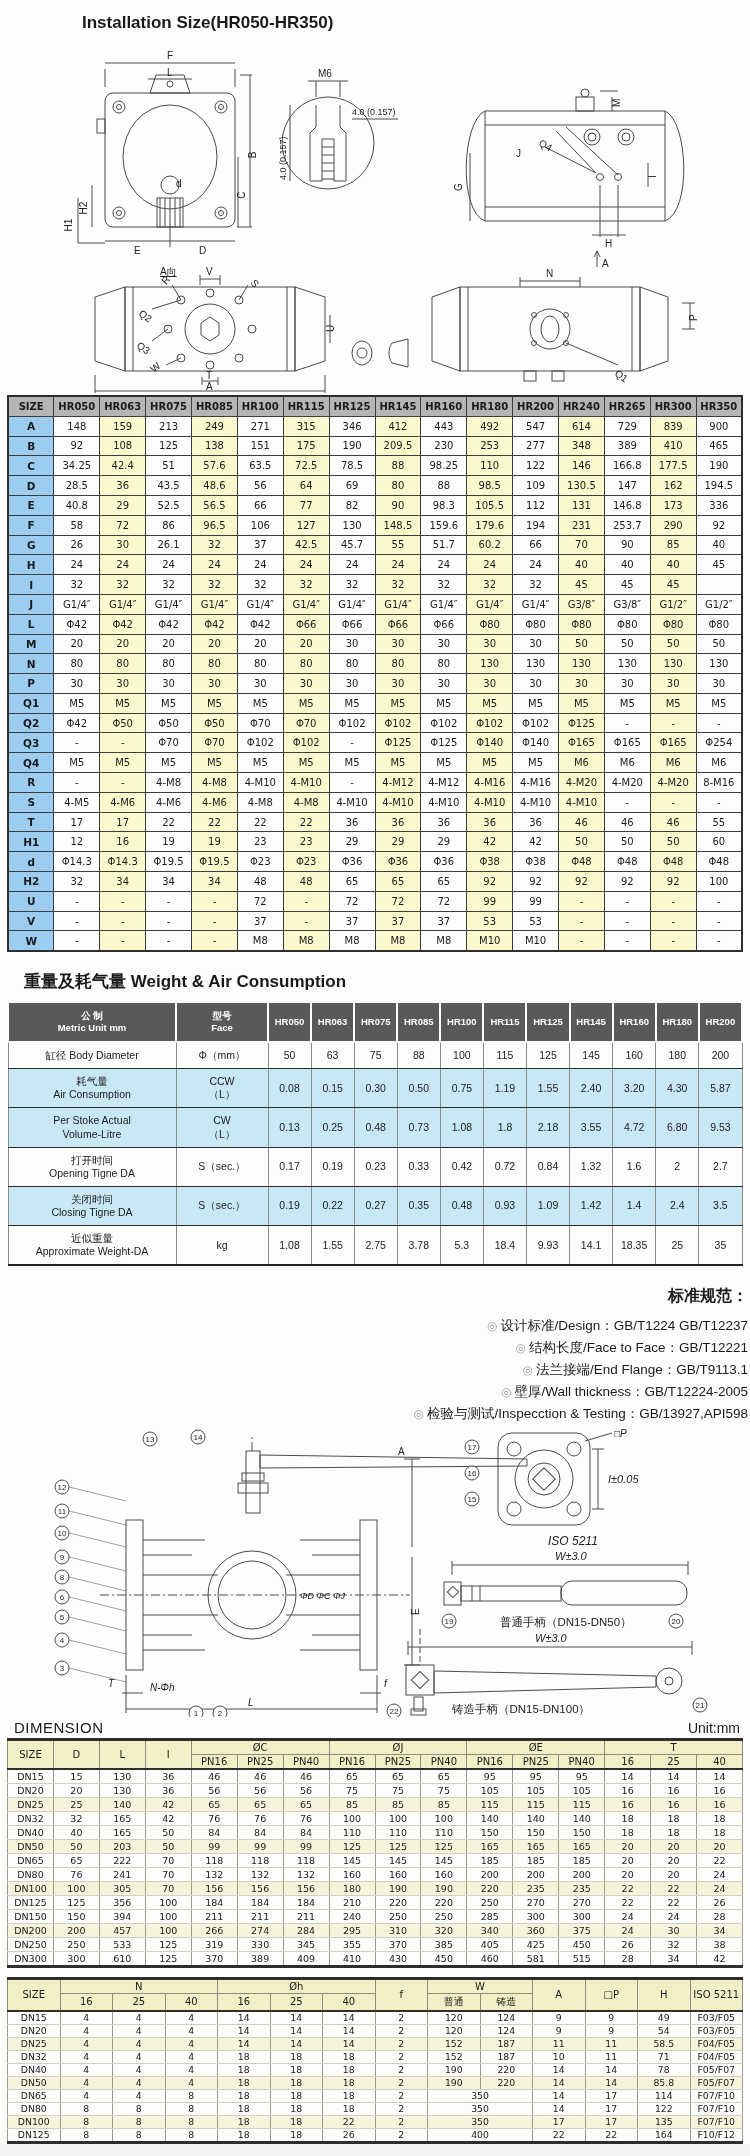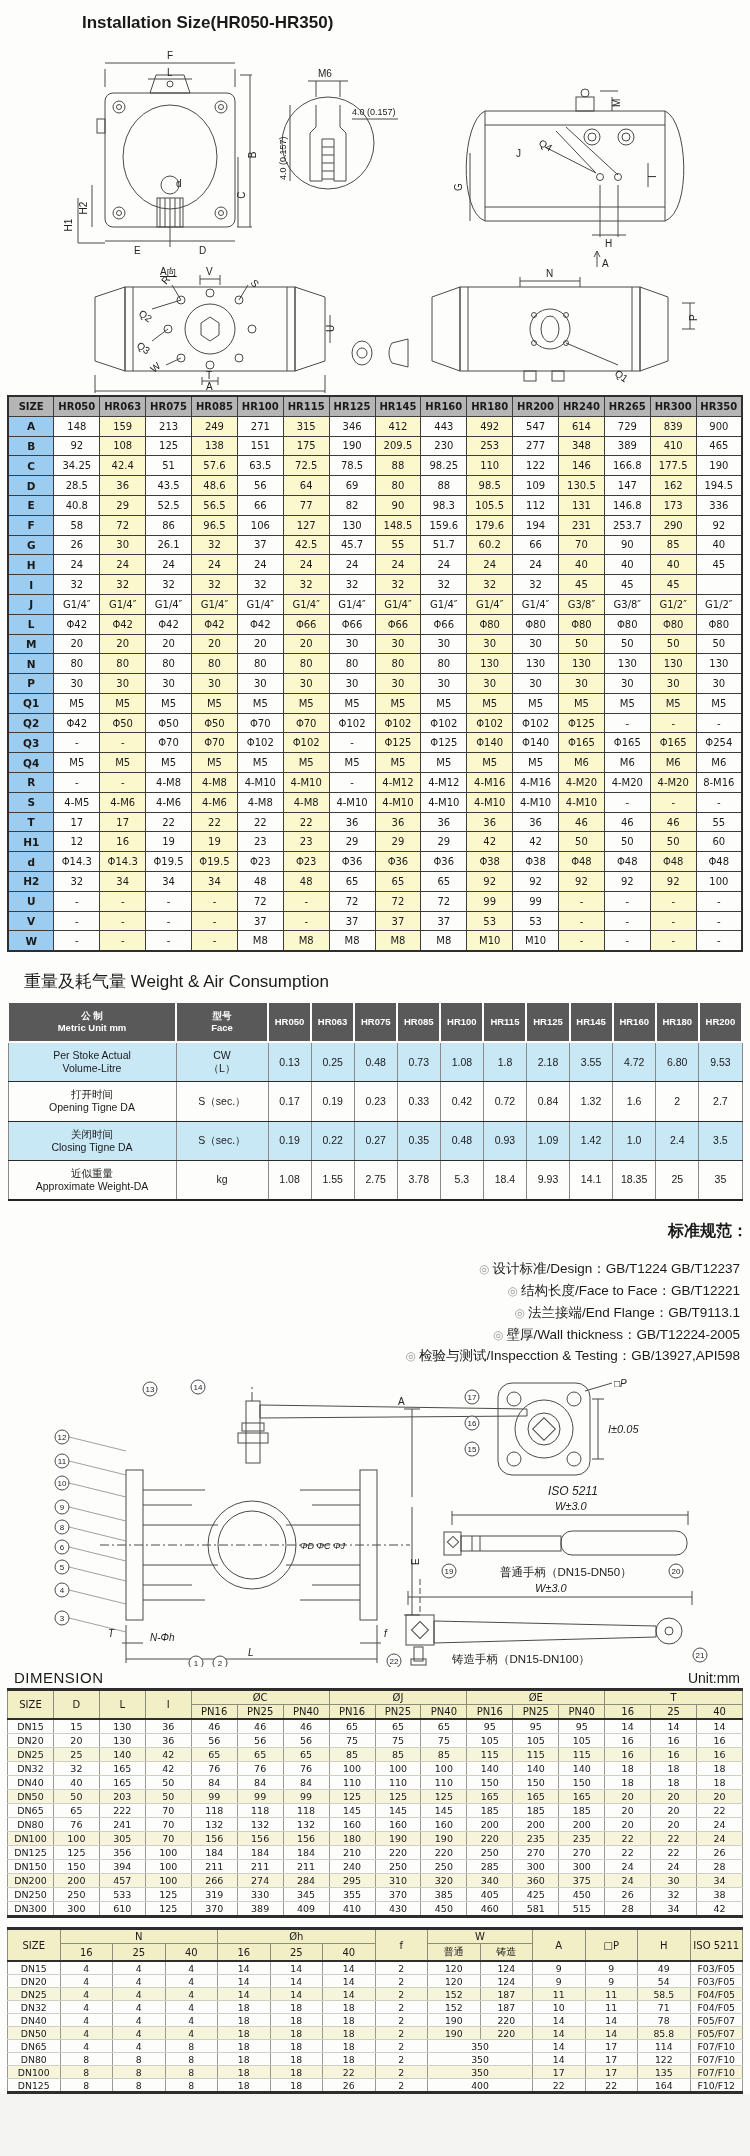--- a/index.html
+++ b/index.html
@@ -9,29 +9,29 @@
   svg text{font-family:"Liberation Sans",sans-serif;fill:#222;}
   .tblwrap{padding:0 7px;}
   
   table.t1{border-collapse:collapse;width:100%;table-layout:fixed;font-size:10px;font-family:"DejaVu Sans",sans-serif;}
   table.t1 th,table.t1 td{border:1px solid #3c3c3c;text-align:center;padding:2px 0;height:14.8px;overflow:hidden;white-space:nowrap;}
   table.t1 thead th{background:#b5b5b5;font-weight:bold;font-size:10px;}
   table.t1 td.lbl{background:#9cccf0;font-weight:bold;font-size:10.5px;}
   table.t1 td.y{background:#fbf8cd;}
   table.t1{border:2px solid #2e2e2e;}
   
-  .sec-title{padding:18px 0 8px 24px;font-weight:normal;font-size:17px;}
+  .sec-title{padding:18px 0 8px 24px;font-weight:bold;font-size:17px;}
   table.t2{border-collapse:collapse;width:100%;table-layout:fixed;font-size:10px;border-top:2px solid #222;border-bottom:2px solid #222;}
   table.t2 th{background:#595959;color:#fff;border:2px solid #fdfdfc;padding:7px 1px;font-weight:bold;font-size:9.5px;white-space:pre-line;line-height:1.25;}
   table.t2 td{border-top:1.5px solid #2a2a2a;border-bottom:1.5px solid #2a2a2a;border-left:1px solid #8a8a8a;border-right:1px solid #8a8a8a;text-align:center;padding:6px 1px;white-space:pre-line;line-height:1.25;font-size:10.5px;}
   table.t2 tr.blue td{background:#c9e8f6;}
   
   .std{padding:20px 2px 0 30px;text-align:right;}
   .std .std-title{font-weight:bold;font-size:16px;padding-bottom:8px;}
-  .std ul{list-style:none;margin:8px;padding:0;font-size:13.5px;line-height:1.62;}
+  .std ul{list-style:none;margin:0;padding:0;font-size:13.5px;line-height:1.62;}
   .std li:before{content:"◎";color:#9a9a9a;margin-right:3px;font-size:12px;}
   
   .dimbar{display:flex;justify-content:space-between;align-items:flex-end;padding:2px 10px 2px 14px;font-size:15px;}
   .dimbar .dtitle{letter-spacing:.5px;}
   .dimbar .dunit{font-size:14px;}
   
   table.t3{border-collapse:collapse;width:100%;table-layout:fixed;font-size:9.5px;border-top:3px solid #2e2e2e;border-bottom:3px solid #2e2e2e;font-family:"DejaVu Sans",sans-serif;}
   table.t3 th{background:#f2eec5;border:1px solid #8d8d7d;padding:1px 0;font-weight:normal;font-size:10px;}
   table.t3 thead{border-bottom:2px solid #2e2e2e;}
   table.t3 td{border-left:1px solid #9a9a92;border-right:1px solid #9a9a92;border-top:1px solid #cfcfc6;border-bottom:1px solid #cfcfc6;text-align:center;padding:1px 0;white-space:nowrap;overflow:hidden;}
@@ -708,20 +708,52 @@
             <th>HR100</th>
             <th>HR115</th>
             <th>HR125</th>
             <th>HR145</th>
             <th>HR160</th>
             <th>HR180</th>
             <th>HR200</th>
           </tr>
         </thead>
     <tbody>
+          <tr>
+            <td>缸径  Body Diameter</td>
+            <td>Φ（mm）</td>
+            <td>50</td>
+            <td>63</td>
+            <td>75</td>
+            <td>88</td>
+            <td>100</td>
+            <td>115</td>
+            <td>125</td>
+            <td>145</td>
+            <td>160</td>
+            <td>180</td>
+            <td>200</td>
+          </tr>
+          <tr class="blue">
+            <td>耗气量
+Air Consumption</td>
+            <td>CCW
+（L）</td>
+            <td>0.08</td>
+            <td>0.15</td>
+            <td>0.30</td>
+            <td>0.50</td>
+            <td>0.75</td>
+            <td>1.19</td>
+            <td>1.55</td>
+            <td>2.40</td>
+            <td>3.20</td>
+            <td>4.30</td>
+            <td>5.87</td>
+          </tr>
           <tr class="blue">
             <td>Per Stoke Actual
 Volume-Litre</td>
             <td>CW
 （L）</td>
             <td>0.13</td>
             <td>0.25</td>
             <td>0.48</td>
             <td>0.73</td>
             <td>1.08</td>
@@ -753,21 +785,21 @@
 Closing Tigne DA</td>
             <td>S（sec.）</td>
             <td>0.19</td>
             <td>0.22</td>
             <td>0.27</td>
             <td>0.35</td>
             <td>0.48</td>
             <td>0.93</td>
             <td>1.09</td>
             <td>1.42</td>
-            <td>1.0</td>
+            <td>1.4</td>
             <td>2.4</td>
             <td>3.5</td>
           </tr>
           <tr>
             <td>近似重量
 Approximate Weight-DA</td>
             <td>kg</td>
             <td>1.08</td>
             <td>1.55</td>
             <td>2.75</td>

